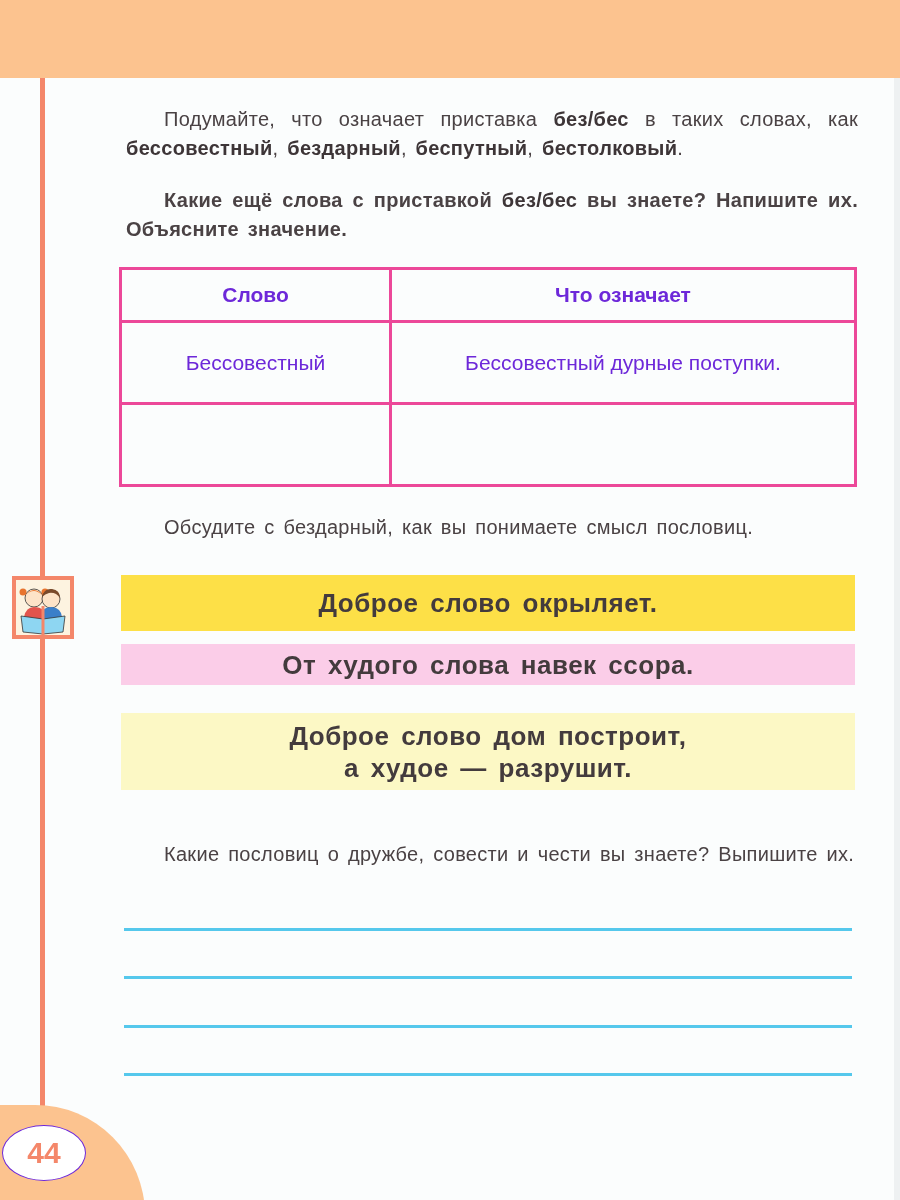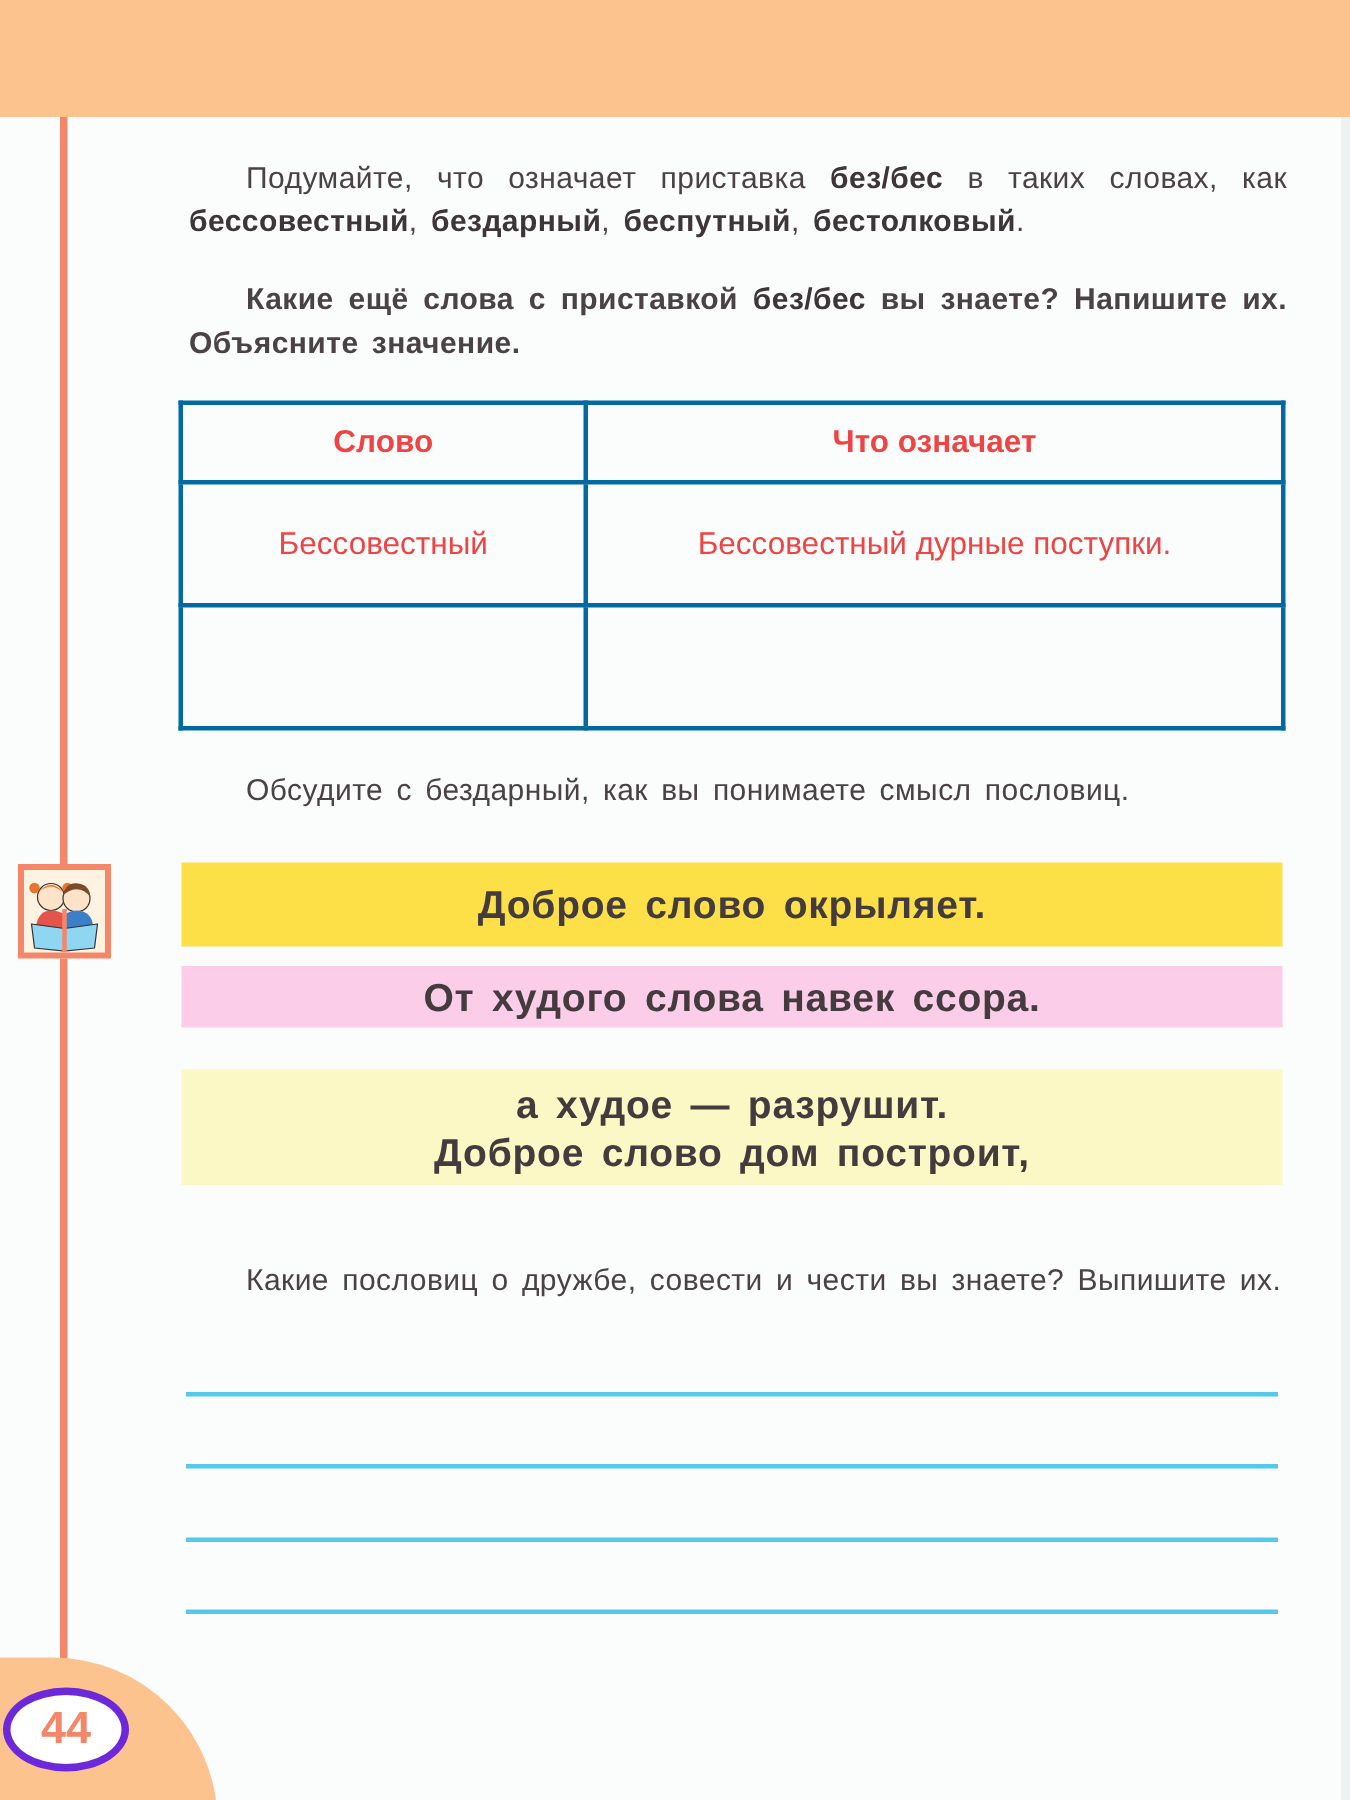--- a/index.html
+++ b/index.html
@@ -20,38 +20,38 @@
     .margin-line {
       position: absolute; left: 40px; top: 78px; width: 5px; height: 1050px;
       background: #f4876a;
     }
     .corner-blob {
       position: absolute; left: -60px; top: 1105px; width: 205px; height: 190px;
       background: #fcc38f; border-radius: 0 110px 0 0;
     }
     .page-number {
       position: absolute; left: 2px; top: 1125px; width: 84px; height: 56px;
-      border: 5px solid #6d28d9; border-radius: 50%; background: #fff;
+      border: 1px solid #6d28d9; border-radius: 50%; background: #fff;
       box-sizing: border-box; display: flex; align-items: center; justify-content: center;
       font-weight: bold; font-size: 30px; color: #f4876a;
     }
     .para {
       position: absolute; left: 122px; width: 732px;
       font-size: 20px; line-height: 29px; letter-spacing: 0.3px;
       text-align: justify; margin: 4px; word-spacing: 3px;
     }
     .para b { color: #3d3537; }
     .indent { text-indent: 38px; }
 
     table.vocab {
       position: absolute; left: 119px; top: 267px; width: 738px; height: 210px;
       border-collapse: collapse;
     }
     table.vocab td, table.vocab th {
-      border: 3px solid #0369a1; text-align: center; font-size: 21px; color: #ef4444;
+      border: 3px solid #ec4899; text-align: center; font-size: 21px; color: #6d28d9;
     }
     table.vocab th { height: 48px; font-weight: bold; }
     table.vocab td { height: 77px; }
     table.vocab .col1 { width: 265px; }
 
     .discuss-icon {
       position: absolute; left: 12px; top: 576px; width: 62px; height: 63px;
       border: 4px solid #f4876a; background: #fdf3e0; box-sizing: border-box;
     }
     .proverb {
@@ -115,22 +115,22 @@
   </svg>
 </div>
 
 <div class="proverb" style="top:575px;height:56px;background:#fde047;">
   <span>Доброе слово окрыляет.</span>
 </div>
 <div class="proverb" style="top:644px;height:41px;background:#fbcde8;">
   <span>От худого слова навек ссора.</span>
 </div>
 <div class="proverb" style="top:713px;height:77px;background:#fcf8c5;flex-direction:column;">
+  <span>Доброе слово дом построит,</span>
   <span>а худое — разрушит.</span>
-  <span>Доброе слово дом построит,</span>
 </div>
 
 <p class="para indent" style="top:836px;">Какие пословиц о дружбе, совести и чести вы знаете? Выпишите их.</p>
 
 <div class="write-line" style="top:928px;"></div>
 <div class="write-line" style="top:976px;"></div>
 <div class="write-line" style="top:1025px;"></div>
 <div class="write-line" style="top:1073px;"></div>
 
 </body></html>

